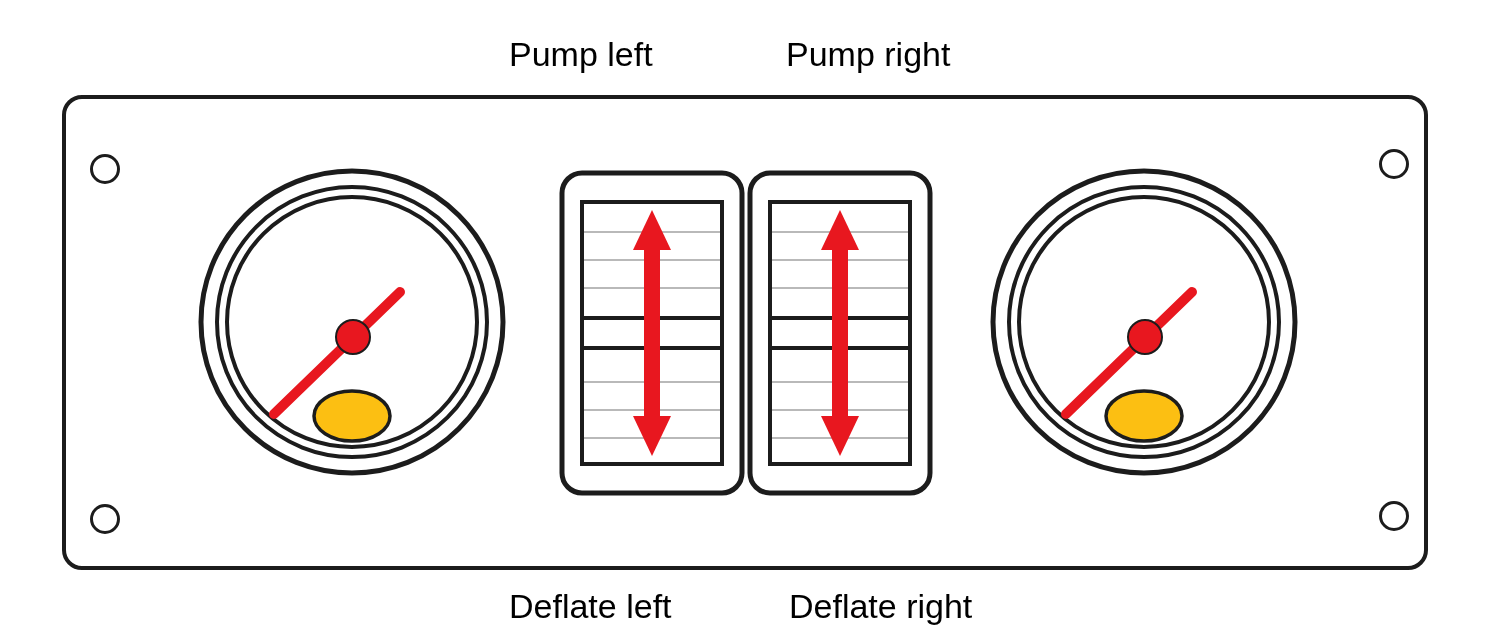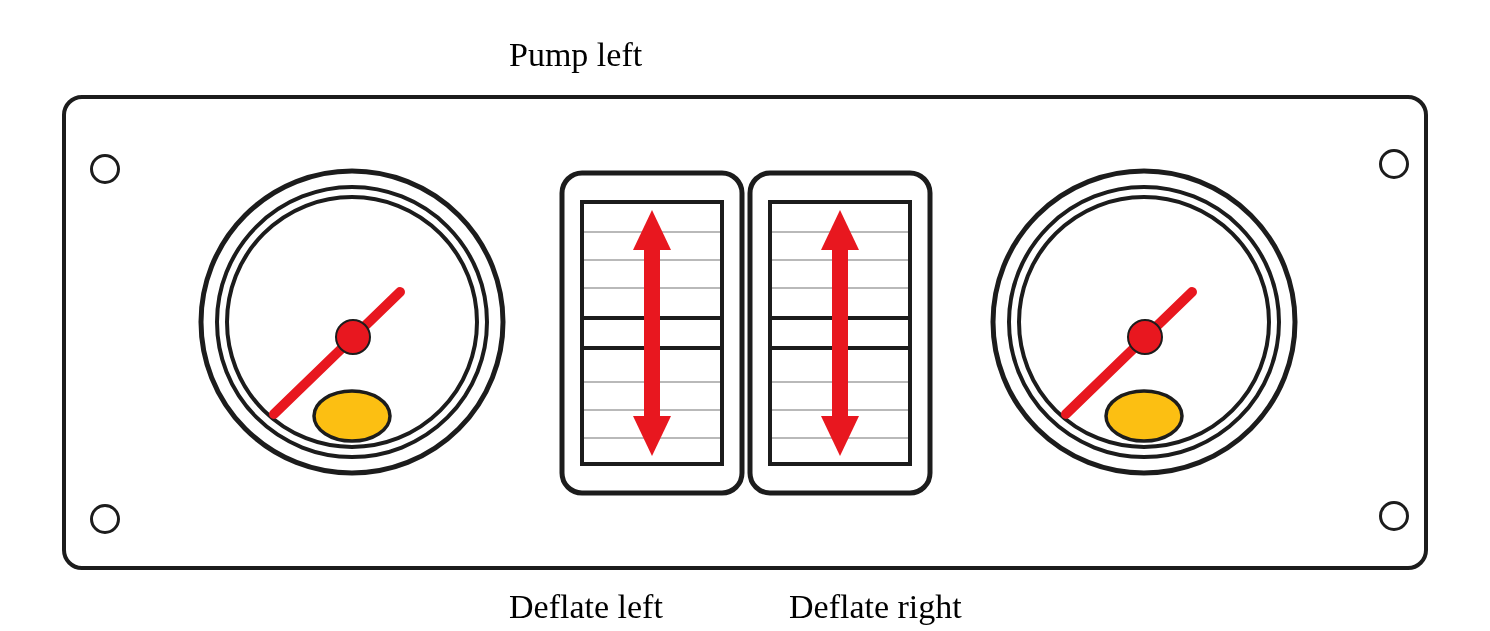--- a/index.html
+++ b/index.html
@@ -17,21 +17,20 @@
     font-family:"Liberation Sans", sans-serif;
     color:#000;
     overflow:hidden;
   }
   .lbl{
     position:absolute;
     font-size:34px;
     line-height:1.1;
     white-space:nowrap;
     color:#000;
-    font-family:Liberation Serif, serif;
   }
   .panel{
     position:absolute;
     left:62px;top:95px;
     width:1366px;height:475px;
     border:4px solid var(--outline);
     border-radius:20px;
     background:var(--background);
     box-sizing:border-box;
   }
@@ -45,20 +44,21 @@
   }
   .gauge{position:absolute;width:320px;height:320px;}
   .rocker{position:absolute;width:186px;height:326px;cursor:pointer;}
 </style>
 </head>
 <body>
 
 <div class="stage">
 
   <div class="lbl" style="left:509px;top:36px;">Pump left</div>
+  <div class="lbl" style="left:786px;top:36px;">Pump right</div>
 
   <div class="panel">
 
     <div class="screw" style="left:24px;top:55px;"></div>
     <div class="screw" style="left:1313px;top:50px;"></div>
     <div class="screw" style="left:24px;top:405px;"></div>
     <div class="screw" style="left:1313px;top:402px;"></div>
 
     <div class="gauge" style="left:126px;top:63px;">
       <svg viewBox="0 0 320 320" width="320" height="320">

